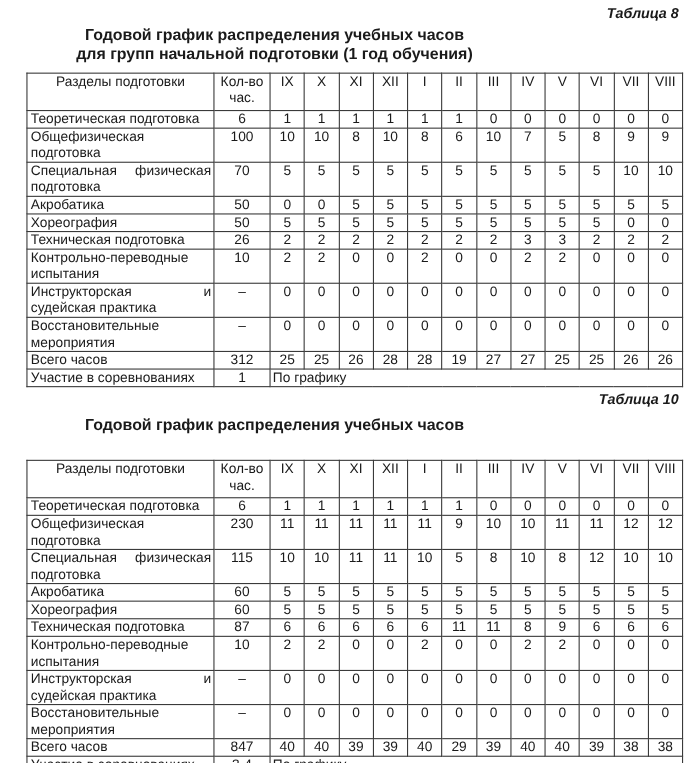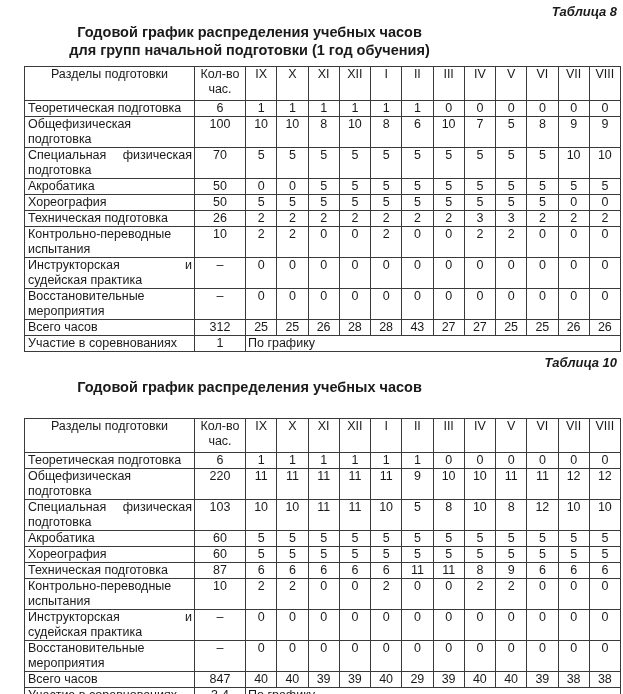--- a/index.html
+++ b/index.html
@@ -222,21 +222,21 @@
         <td class="num">0</td>
       </tr>
       <tr>
         <td class="name">Всего часов</td>
         <td class="num">312</td>
         <td class="num">25</td>
         <td class="num">25</td>
         <td class="num">26</td>
         <td class="num">28</td>
         <td class="num">28</td>
-        <td class="num">43</td>
+        <td class="num">19</td>
         <td class="num">27</td>
         <td class="num">27</td>
         <td class="num">25</td>
         <td class="num">25</td>
         <td class="num">26</td>
         <td class="num">26</td>
       </tr>
       <tr>
         <td class="name">Участие в соревнованиях</td>
         <td class="num">1</td>
@@ -296,37 +296,37 @@
         <td class="num">1</td>
         <td class="num">0</td>
         <td class="num">0</td>
         <td class="num">0</td>
         <td class="num">0</td>
         <td class="num">0</td>
         <td class="num">0</td>
       </tr>
       <tr>
         <td class="name" style="height: 30px;">Общефизическая подготовка</td>
-        <td class="num">220</td>
+        <td class="num">230</td>
         <td class="num">11</td>
         <td class="num">11</td>
         <td class="num">11</td>
         <td class="num">11</td>
         <td class="num">11</td>
         <td class="num">9</td>
         <td class="num">10</td>
         <td class="num">10</td>
         <td class="num">11</td>
         <td class="num">11</td>
         <td class="num">12</td>
         <td class="num">12</td>
       </tr>
       <tr>
         <td class="name justify" style="height: 30px;">Специальная физическая подготовка</td>
-        <td class="num">103</td>
+        <td class="num">115</td>
         <td class="num">10</td>
         <td class="num">10</td>
         <td class="num">11</td>
         <td class="num">11</td>
         <td class="num">10</td>
         <td class="num">5</td>
         <td class="num">8</td>
         <td class="num">10</td>
         <td class="num">8</td>
         <td class="num">12</td>

